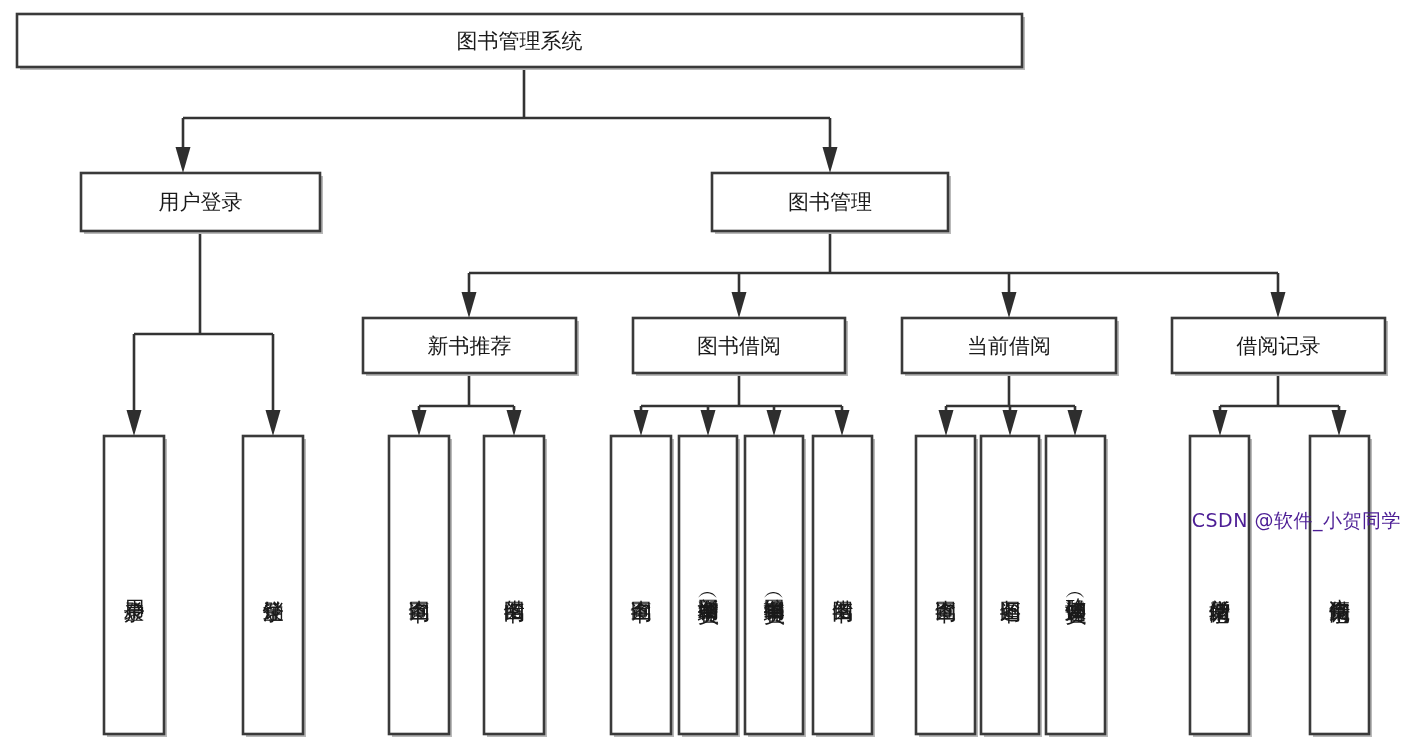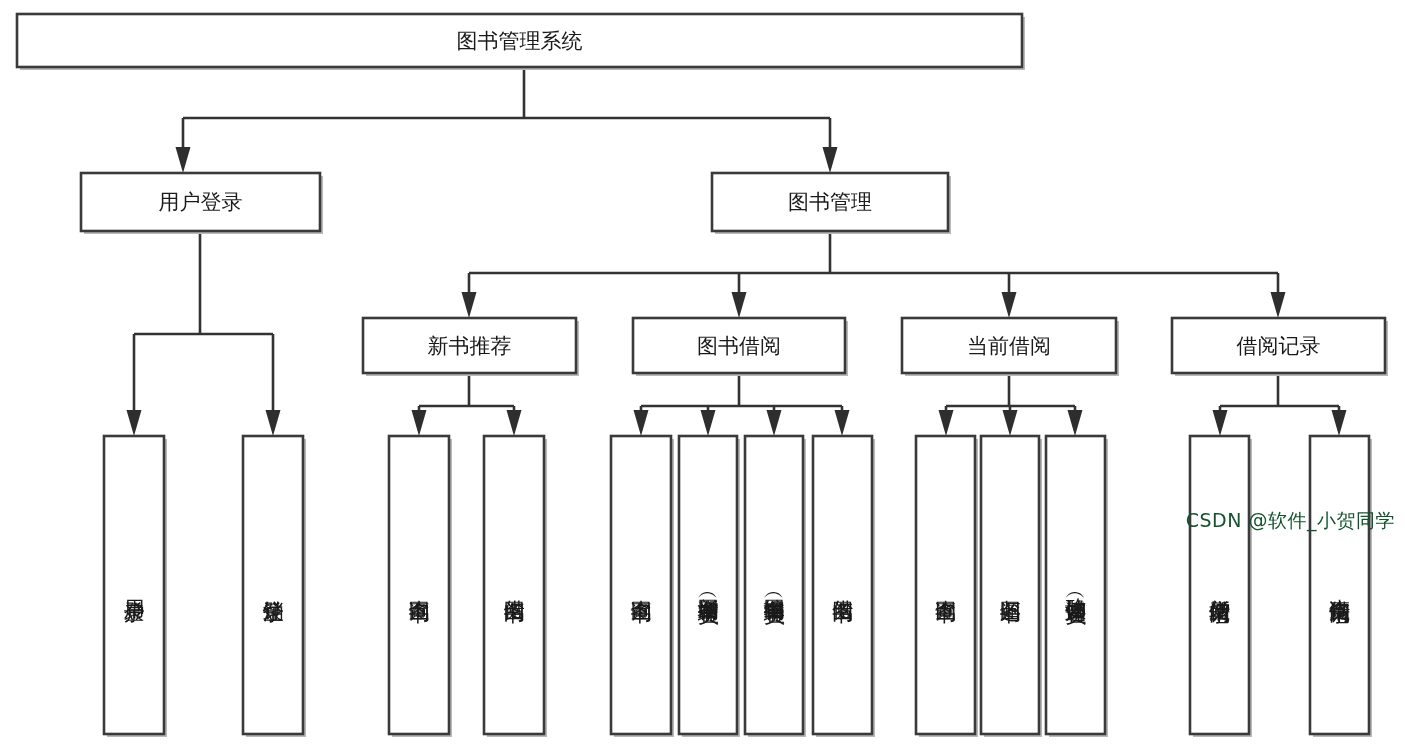--- a/index.html
+++ b/index.html
@@ -64,25 +64,25 @@
     text-orientation: upright;
     font-family: "DejaVu Sans", "Liberation Sans", sans-serif;
     font-size: 21px;
     line-height: 1.06;
     letter-spacing: 1px;
     color: #1a1a1a;
     white-space: nowrap;
   }
   .watermark {
     position: absolute;
-    right: 10px;
+    right: 4px;
     bottom: 6px;
     font-family: "DejaVu Sans", "Liberation Sans", sans-serif;
     font-size: 19px;
-    color: #14532d;
+    color: #4c1d95;
     letter-spacing: 0.5px;
     user-select: none;
   }
 </style>
 </head>
 <body>
 
 <div id="diagram-root">
   <svg id="tree-svg" viewBox="0 0 1405 747">
     <g id="connectors-layer">

